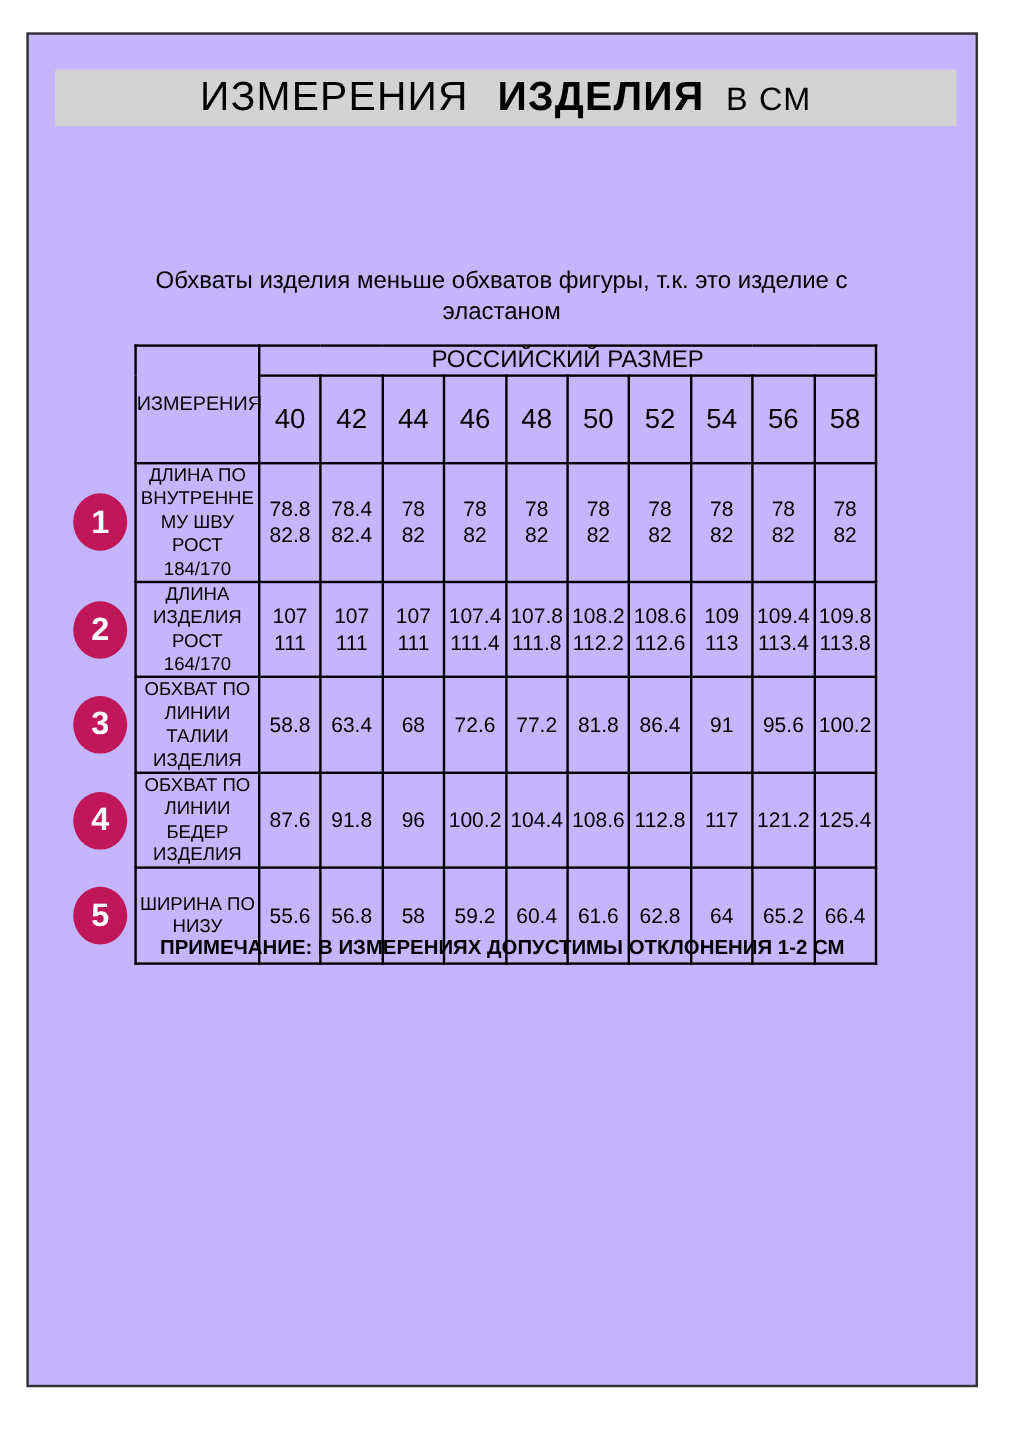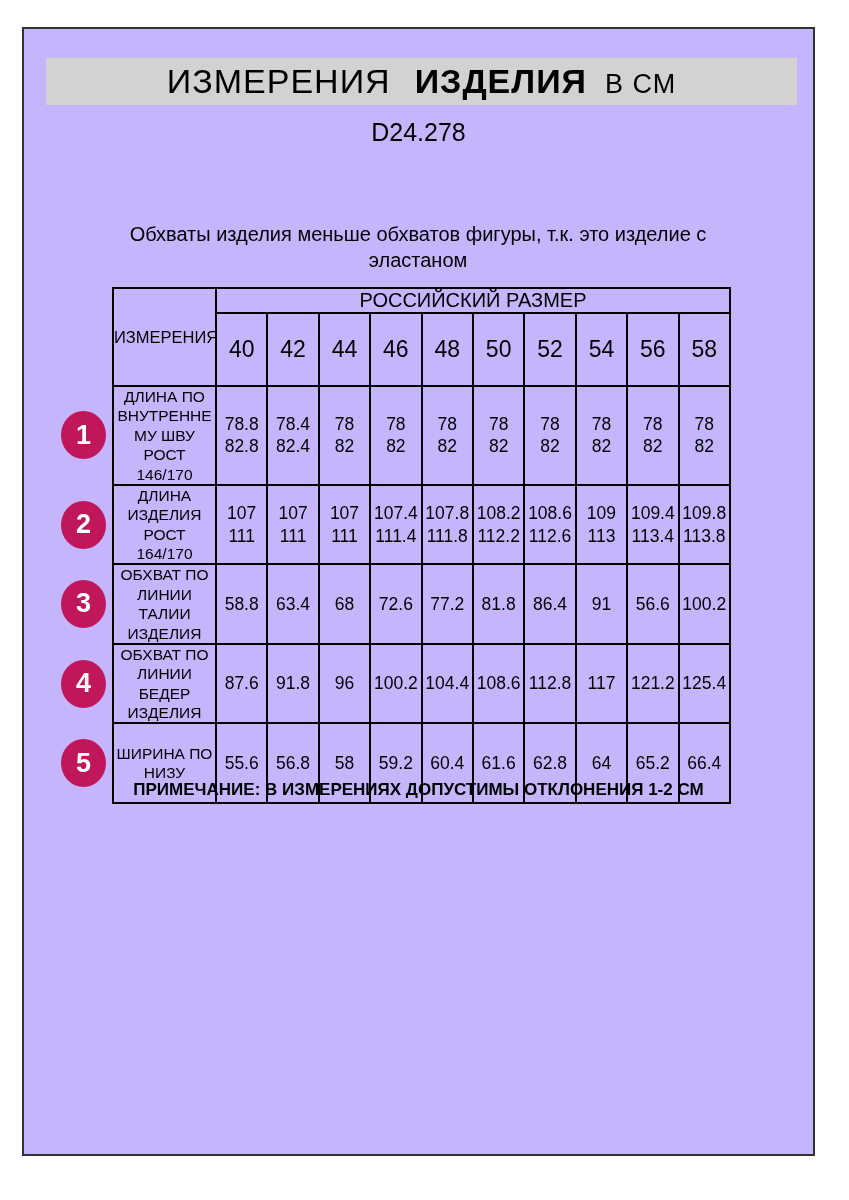--- a/index.html
+++ b/index.html
@@ -62,21 +62,20 @@
 </head>
 <body>
 
 <div class="frame">
   <div class="header-bar" style="background: rgb(210, 210, 210);">
     <span class="w1">ИЗМЕРЕНИЯ</span>
     <span class="w2">ИЗДЕЛИЯ</span>
     <span class="w3">В СМ</span>
   </div>
 
-  <div class="model">D24.278</div>
 
   <p class="intro p2">Обхваты изделия меньше обхватов фигуры, т.к. это изделие с эластаном</p>
 
   <div class="table-wrap">
     <table id="size-table">
         <colgroup>
           <col class="c-label">
           <col>
           <col>
           <col>
@@ -104,21 +103,21 @@
             <th class="size-cell">54</th>
             <th class="size-cell">56</th>
             <th class="size-cell">58</th>
           </tr>
         </thead>
         <tbody>
           <tr>
             <th class="row-label"><span class="badge" style="background: rgb(192, 23, 90);">1</span><span class="lbl">ДЛИНА ПО
 ВНУТРЕННЕ
 МУ ШВУ
-РОСТ 146/170</span></th>
+РОСТ 184/170</span></th>
             <td>78.8
 82.8</td>
             <td>78.4
 82.4</td>
             <td>78
 82</td>
             <td>78
 82</td>
             <td>78
 82</td>
@@ -164,21 +163,21 @@
 ТАЛИИ
 ИЗДЕЛИЯ</span></th>
             <td>58.8</td>
             <td>63.4</td>
             <td>68</td>
             <td>72.6</td>
             <td>77.2</td>
             <td>81.8</td>
             <td>86.4</td>
             <td>91</td>
-            <td>56.6</td>
+            <td>95.6</td>
             <td>100.2</td>
           </tr>
           <tr>
             <th class="row-label"><span class="badge" style="background: rgb(192, 23, 90);">4</span><span class="lbl">ОБХВАТ ПО
 ЛИНИИ
 БЕДЕР
 ИЗДЕЛИЯ</span></th>
             <td>87.6</td>
             <td>91.8</td>
             <td>96</td>

